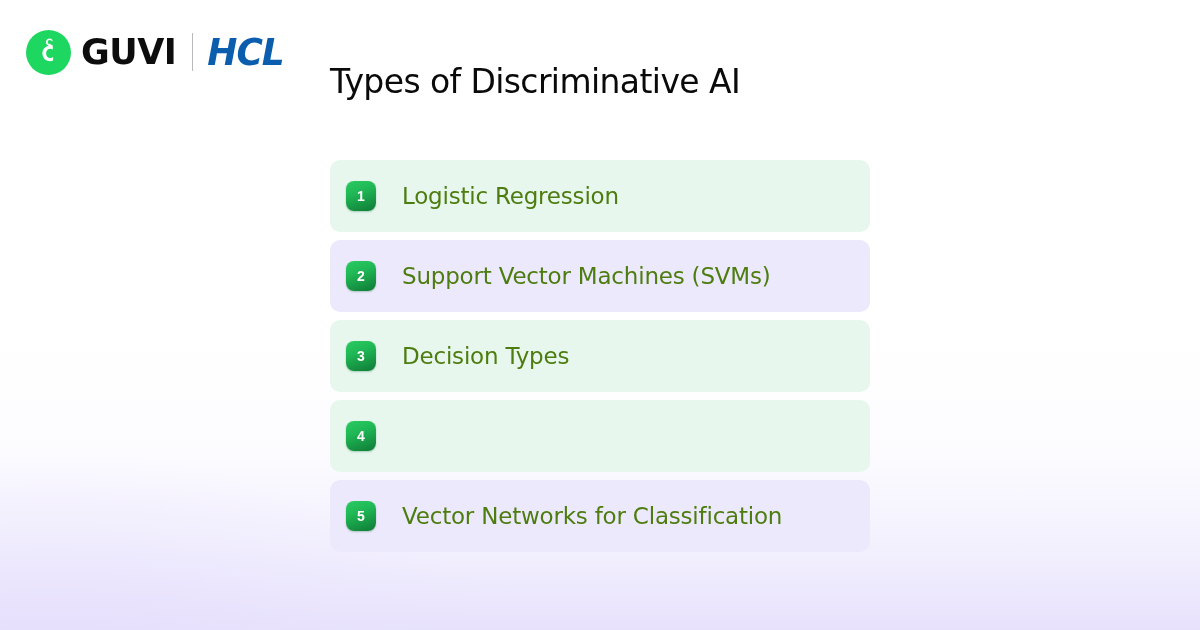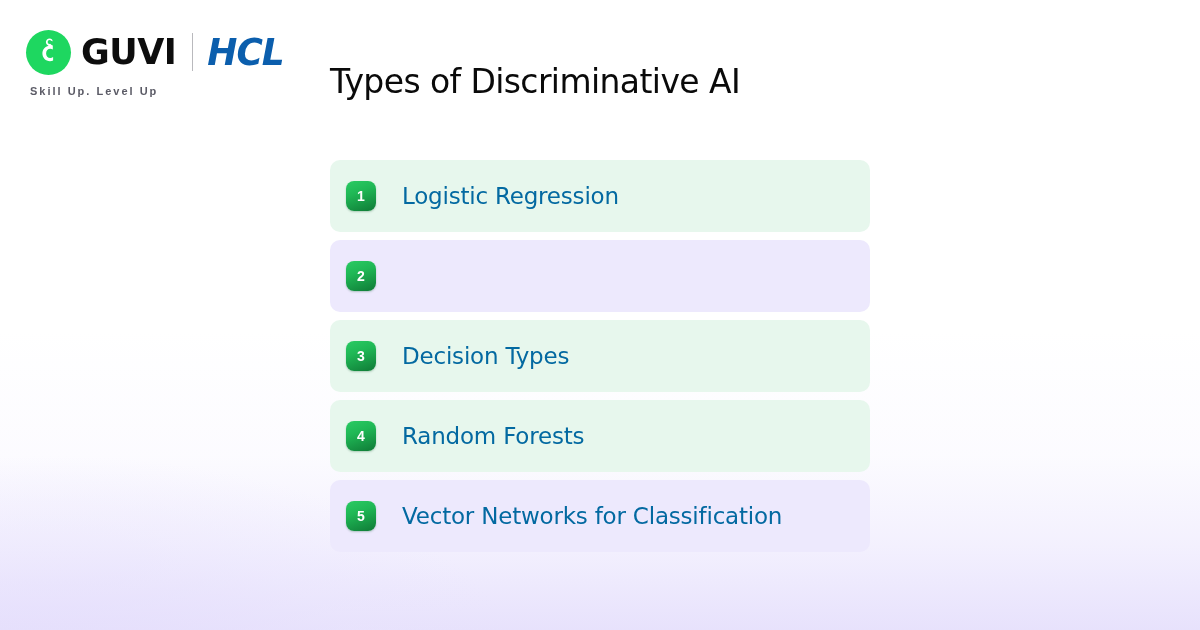--- a/index.html
+++ b/index.html
@@ -177,21 +177,21 @@
     line-height: 1;
     box-shadow: 0 1px 2px rgba(12,90,44,0.28);
   }
 
   .item-label {
     margin-left: 26px;
     font-family: "DejaVu Sans", sans-serif;
     font-size: 23px;
     font-weight: 400;
     letter-spacing: -0.2px;
-    color: #0369a1;
+    color: #4d7c0f;
     white-space: nowrap;
   }
 </style>
 </head>
 <body>
 
 <div class="slide">
 
   <div class="bottom-wash"></div>
   <div class="bottom-wash-left"></div>
@@ -215,41 +215,40 @@
           </svg>
         </span>
 
         <span class="guvi-word">GUVI</span>
 
         <span class="brand-divider"></span>
 
         <span class="hcl-word">HCL</span>
       </div>
 
-      <div class="tagline">Skill Up. Level Up</div>
     </div>
 
     <div class="page-title">Types of Discriminative AI</div>
   </div>
 
   <div class="list">
       <div class="list-item tone-green">
         <span class="badge">1</span>
         <span class="item-label">Logistic Regression</span>
       </div>
       <div class="list-item tone-purple">
         <span class="badge">2</span>
+        <span class="item-label">Support Vector Machines (SVMs)</span>
       </div>
       <div class="list-item tone-green">
         <span class="badge">3</span>
         <span class="item-label">Decision Types</span>
       </div>
       <div class="list-item tone-green">
         <span class="badge">4</span>
-        <span class="item-label">Random Forests</span>
       </div>
       <div class="list-item tone-purple">
         <span class="badge">5</span>
         <span class="item-label">Vector Networks for Classification</span>
       </div>
     </div>
 
 </div>
 
 </body></html>

